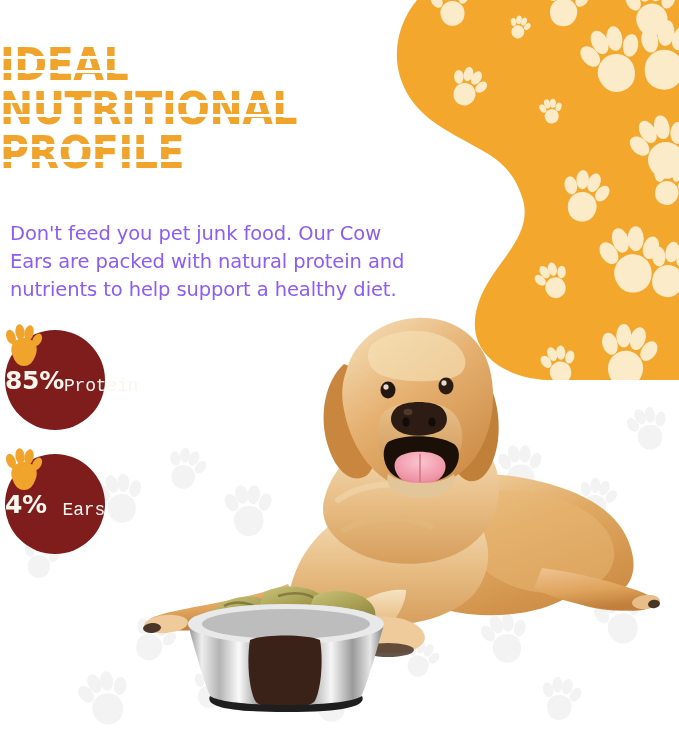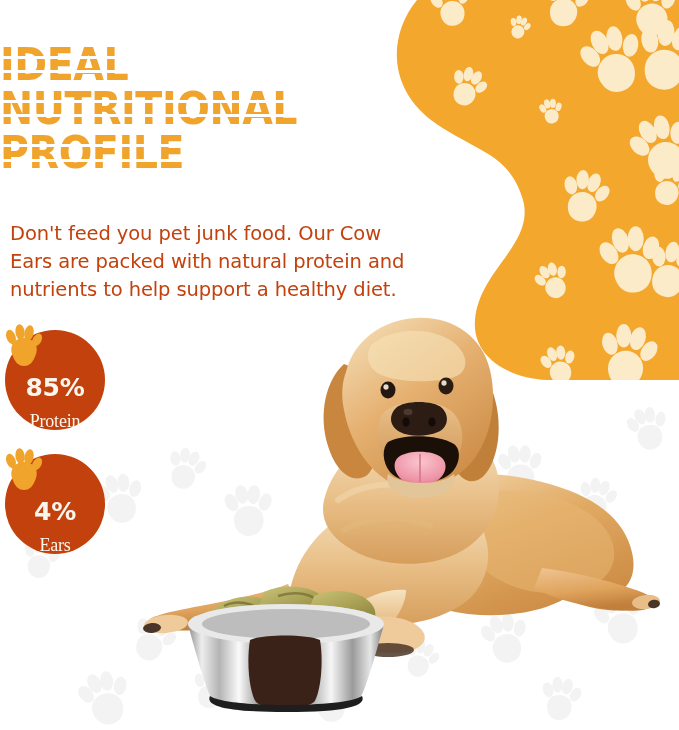--- a/index.html
+++ b/index.html
@@ -76,21 +76,21 @@
   
   .bodycopy {
     position: absolute;
     left: 10px;
     top: 200px;
     width: 412px;
     z-index: 4;
     font-family: "DejaVu Sans", sans-serif;
     font-size: 19.5px;
     line-height: 1.46em;
-    color: #c2410c;
+    color: #8b5cf6;
     letter-spacing: -0.1px;
   }
 
   
   .badges {
     position: absolute;
     left: 0px;
     top: 325px;
     z-index: 5;
     width: 120px;
@@ -99,44 +99,43 @@
     position: relative;
     width: 105px;
     height: 105px;
     margin-bottom: 19px;
   }
   .badge-disc {
     position: absolute;
     left: 5px; top: 5px;
     width: 100px; height: 100px;
     border-radius: 50%;
-    background: #c2410c;
+    background: #7f1d1d;
     display: flex;
-    flex-direction: column;
     align-items: center;
-    justify-content: flex-end;
+    justify-content: space-between;
   }
   .badge-paw {
     position: absolute;
     left: 0px;
     top: -2px;
     width: 46px;
     height: 46px;
     z-index: 2;
   }
   .badge-value {
     font-family: "DejaVu Sans", sans-serif;
     font-weight: 700;
     font-size: 25px;
     color: #FAF6EE;
     line-height: 1em;
     letter-spacing: -0.3px;
   }
   .badge-label {
-    font-family: Liberation Serif, serif;
+    font-family: Liberation Mono, monospace;
     font-weight: 400;
     font-size: 18px;
     color: #FAF6EE;
     line-height: 1em;
     margin-top: 12px;
     letter-spacing: -0.2px;
   }
   .badge.wide .badge-label { font-size: 16.5px; }
 
   

